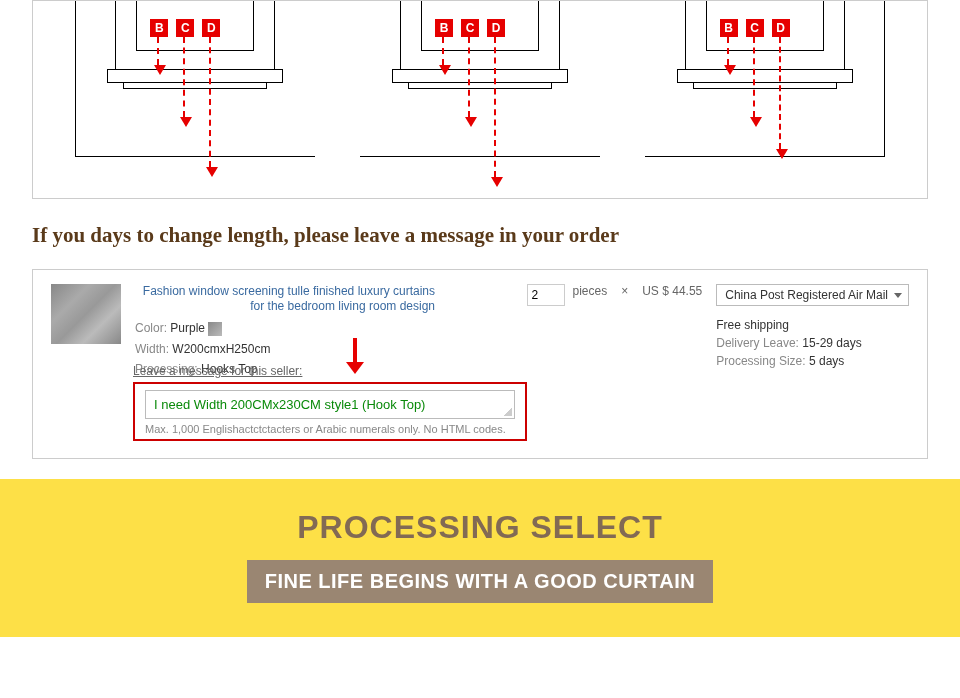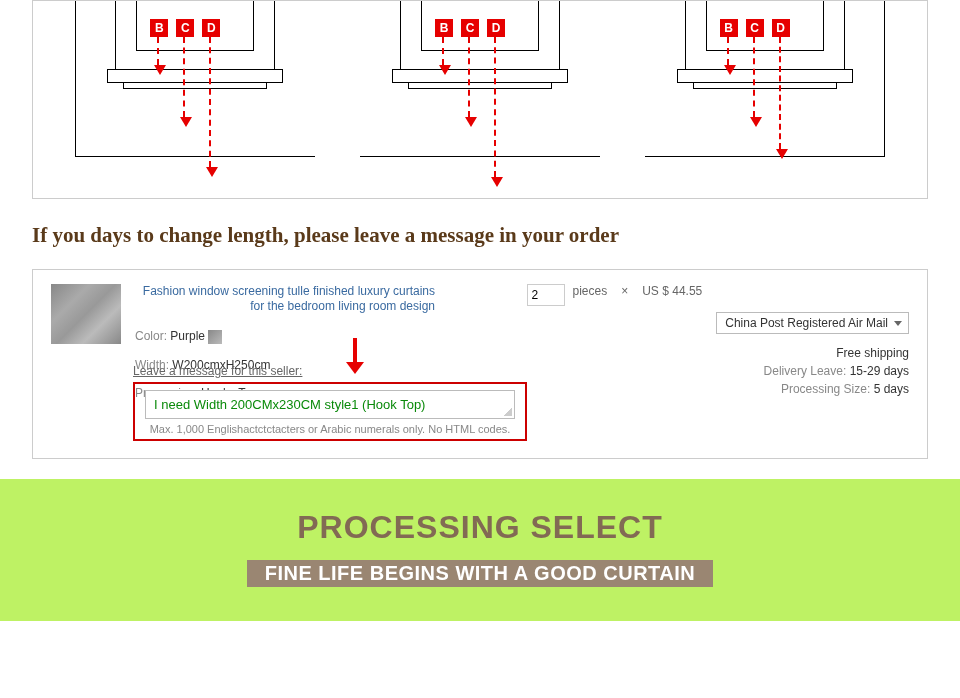--- a/index.html
+++ b/index.html
@@ -115,38 +115,38 @@
     position: relative;
     height: 190px;
   }
   .thumb {
     width: 70px;
     height: 60px;
     background: linear-gradient(135deg, #888 0%, #aaa 30%, #999 50%, #bbb 70%, #888 100%);
   }
   .product-info { flex: 1; }
   .product-title { color: #3a6aa0; font-size: 12px; line-height: 1.3; max-width: 300px; text-align: right; }
-  .attr-row { margin-top: 14px; font-size: 12px; }
+  .attr-row { margin-top: 6px; font-size: 12px; }
   .attr-label { color: #888; }
   .attr-val { color: #333; }
   .swatch {
     display: inline-block;
     width: 14px;
     height: 14px;
     background: linear-gradient(135deg, #888, #bbb);
     vertical-align: middle;
   }
   .qty-input {
     width: 38px;
     height: 22px;
     border: 1px solid #ccc;
     padding: 2px 4px;
     font-size: 12px;
   }
-  .right-col { text-align: right; font-size: 12px; margin-top: 28px; }
+  .right-col { font-size: 12px; }
   .ship-select {
     border: 1px solid #bbb;
     padding: 3px 20px 3px 8px;
     font-size: 12px;
     color: #333;
     background: #fff;
     position: relative;
     display: inline-block;
   }
   .ship-select::after {
@@ -202,42 +202,42 @@
   }
   .msg-box::after {
     content: '';
     position: absolute;
     right: 2px;
     bottom: 2px;
     width: 8px;
     height: 8px;
     background: linear-gradient(135deg, transparent 50%, #ccc 50%);
   }
-  .msg-hint { font-size: 11px; color: #888; margin-top: 4px; text-align: center; }
+  .msg-hint { font-size: 11px; color: #888; margin-top: 4px; }
   
   .processing-banner {
-    background: #bef264;
+    background: #fde047;
     margin-top: 20px;
     padding: 30px 0 34px 0;
     text-align: center;
   }
   .processing-title {
     color: #826a54;
     font-size: 32px;
     font-weight: bold;
     letter-spacing: 1px;
     font-family: Arial, sans-serif;
   }
   .processing-sub {
     display: inline-block;
     background: #9a8672;
     color: #fff;
     font-size: 20px;
     font-weight: bold;
-    padding: 2px 18px;
+    padding: 10px 18px;
     margin-top: 14px;
     letter-spacing: 0.5px;
     font-family: Tahoma, Arial, sans-serif;
   }
 </style>
 </head>
 <body>
 
 <div class="diagrams-container">
 

